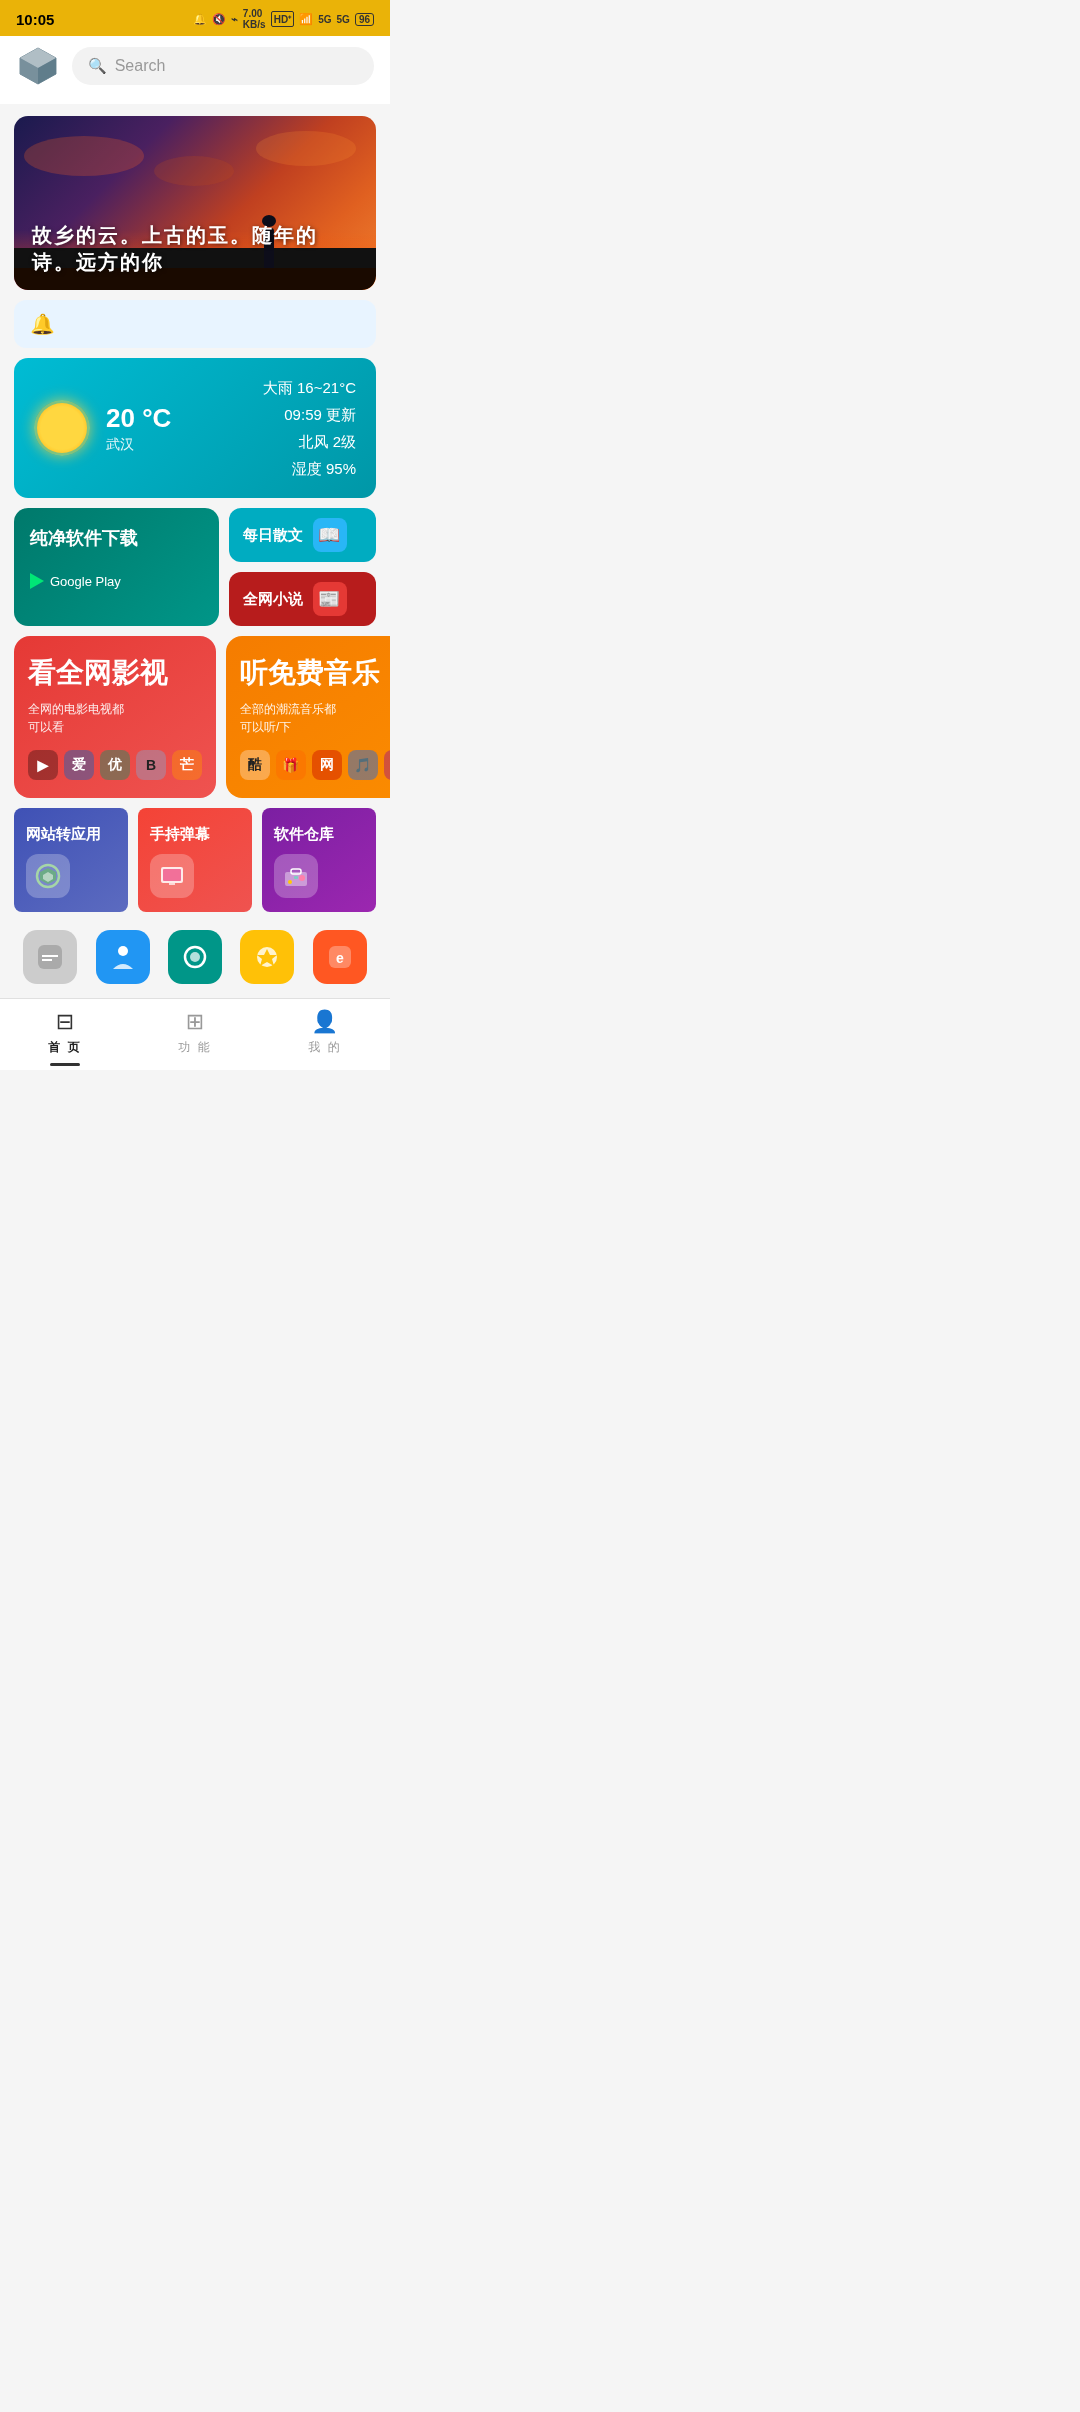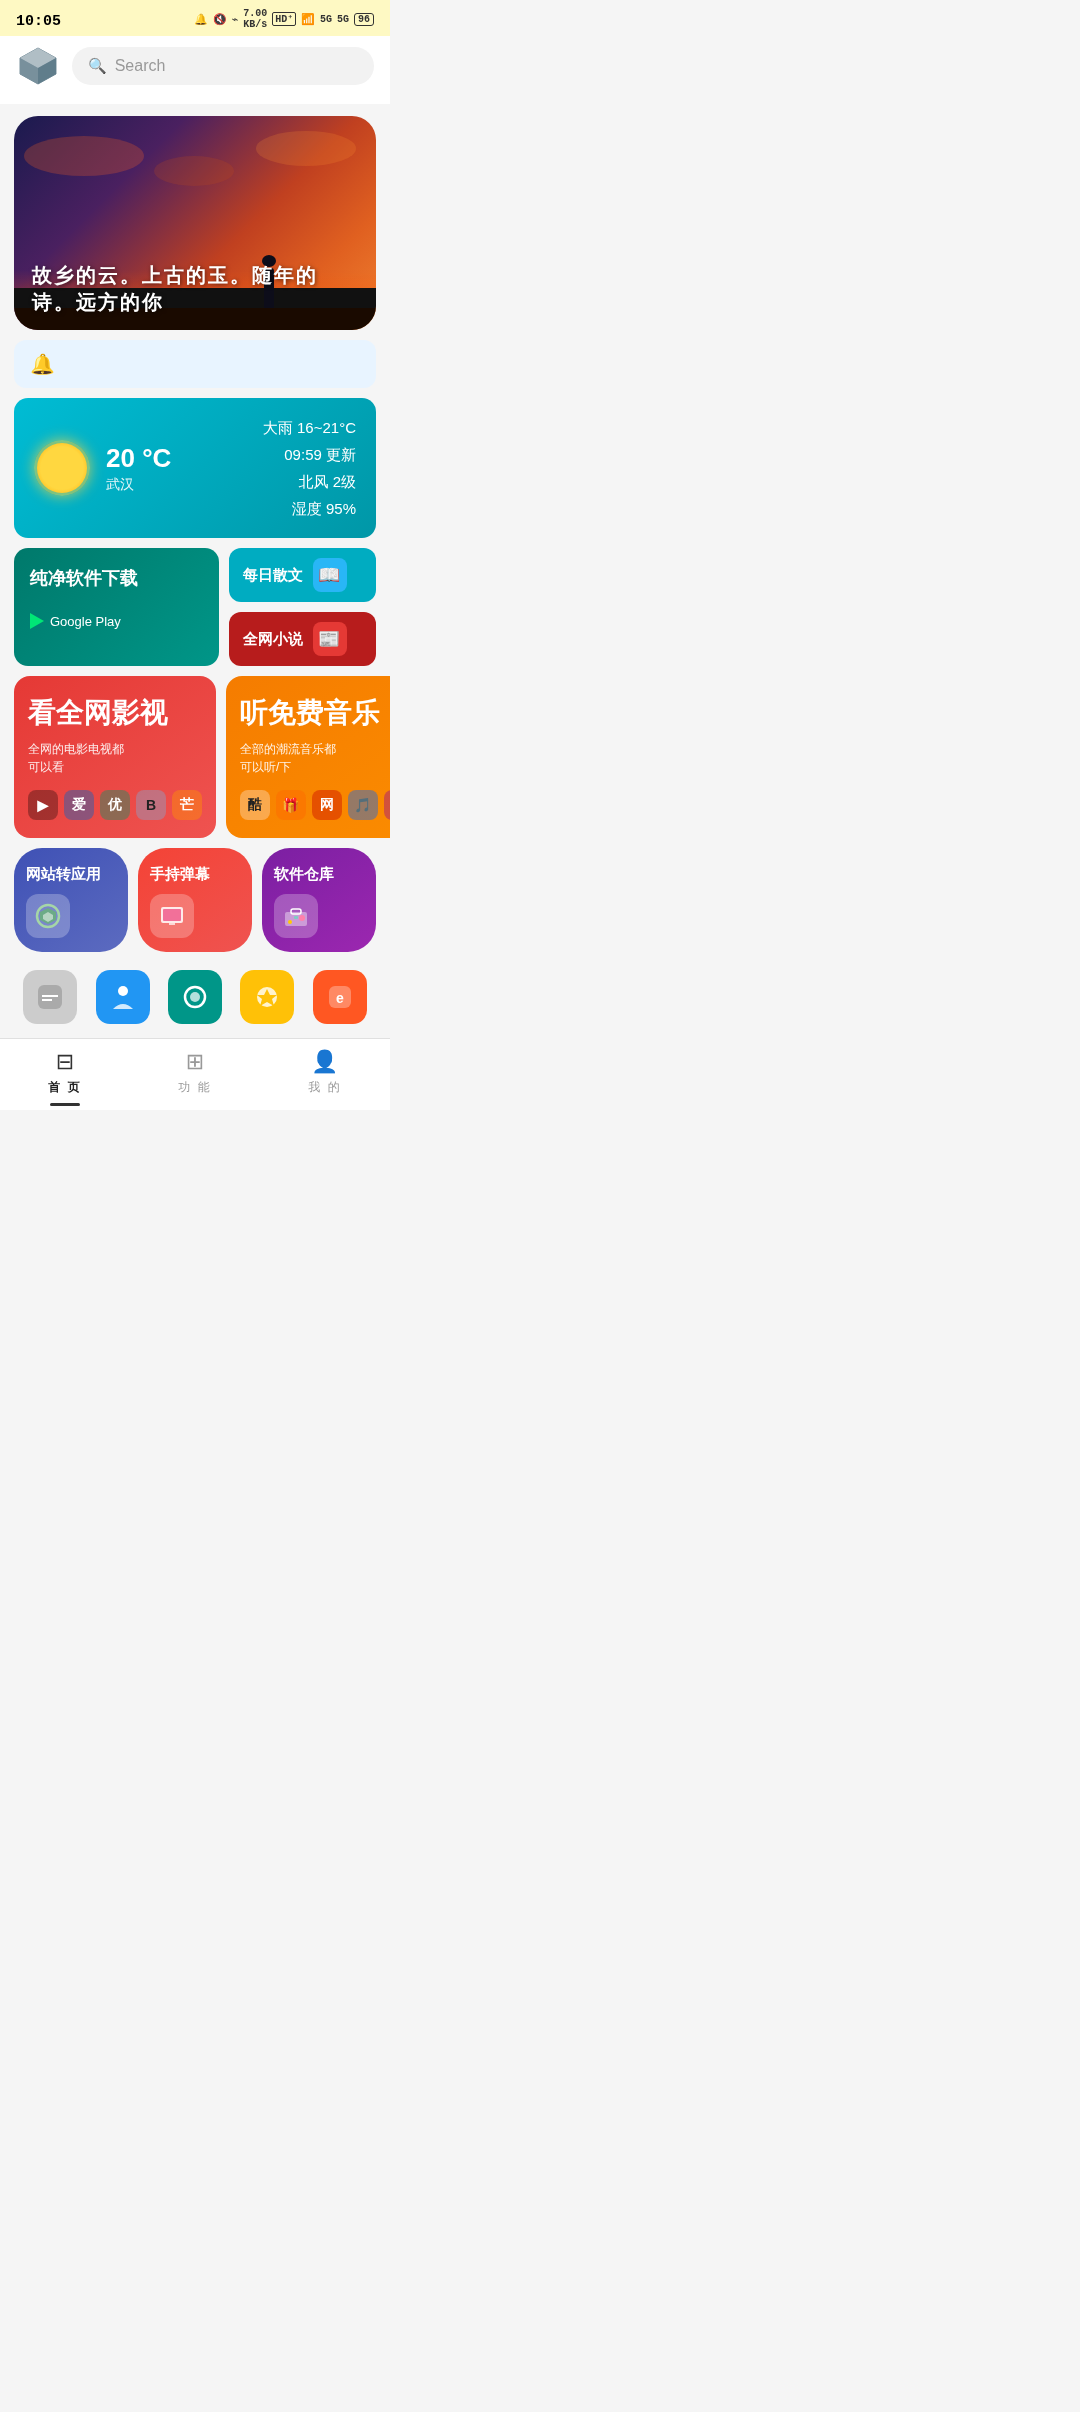--- a/index.html
+++ b/index.html
@@ -8,28 +8,27 @@
       width: 390px;
       min-height: 870px;
       background: #f5f5f5;
       font-family: 'PingFang SC', 'Hiragino Sans GB', 'Microsoft YaHei', sans-serif;
       position: relative;
       overflow-x: hidden;
     }
 
     
     .status-bar {
-      background: #fef9c3;
+      background: #eab308;
       display: flex;
       justify-content: space-between;
-      align-items: flex-end;
+      align-items: center;
       padding: 8px 16px 6px;
       font-size: 13px;
       font-weight: 600;
-      font-family: Liberation Mono, monospace;
     }
     .status-time { font-weight: 700; font-size: 15px; }
     .status-icons { display: flex; gap: 5px; align-items: center; font-size: 11px; color: #333; }
 
     
     .header {
       background: #fff;
       display: flex;
       align-items: center;
       padding: 8px 16px 16px;
@@ -56,23 +55,23 @@
     
     .content {
       padding: 12px 14px;
       display: flex;
       flex-direction: column;
       gap: 10px;
     }
 
     
     .banner {
-      border-radius: 24px;
+      border-radius: 14px;
       overflow: hidden;
-      height: 214px;
+      height: 174px;
       background: linear-gradient(135deg, #1a1a4e 0%, #4a2060 30%, #c04020 60%, #e06020 80%, #f08030 100%);
       position: relative;
       display: flex;
       align-items: flex-end;
     }
     .banner-overlay {
       width: 100%;
       padding: 14px 18px;
       position: relative;
       z-index: 2;
@@ -254,21 +253,21 @@
       color: #fff;
     }
 
     
     .bottom-tiles-row {
       display: flex;
       gap: 10px;
     }
     .bottom-tile {
       flex: 1;
-      border-radius: 28px;
+      border-radius: 8px;
       padding: 16px 12px 14px;
       color: #fff;
       display: flex;
       flex-direction: column;
       align-items: flex-start;
       gap: 10px;
     }
     .bottom-tile-blue { background: linear-gradient(145deg, #3f51b5, #5c6bc0); }
     .bottom-tile-orange { background: linear-gradient(145deg, #f44336, #ef5350); }
     .bottom-tile-purple { background: linear-gradient(145deg, #7b1fa2, #9c27b0); }

